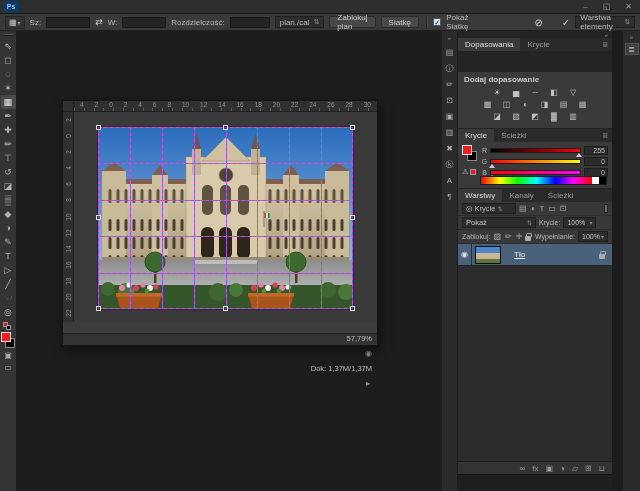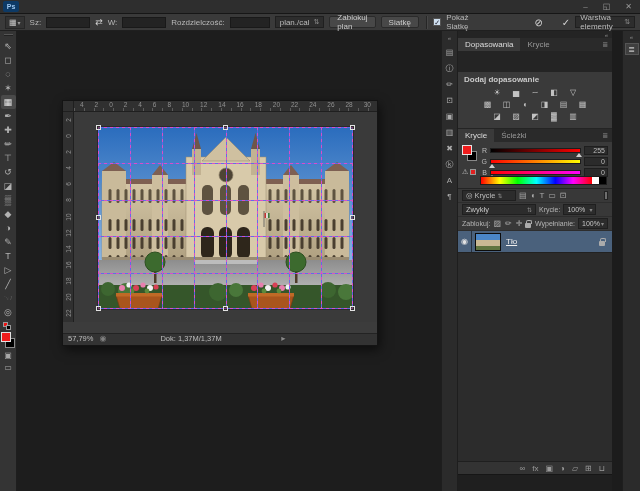--- a/index.html
+++ b/index.html
@@ -80,22 +80,22 @@
   .crop-overlay { position:absolute; inset:0; }
   .gl-v { position:absolute; top:0; bottom:0; width:1px;
           background:repeating-linear-gradient(to bottom,#d84fc8 0 3px,rgba(95,105,235,.95) 3px 6px); }
   .gl-h { position:absolute; left:0; right:0; height:1px;
           background:repeating-linear-gradient(to right,#d84fc8 0 3px,rgba(95,105,235,.95) 3px 6px); }
   .handle { position:absolute; width:5px; height:5px; background:rgba(50,50,50,.55); border:1px solid #e3e3e3; }
   .h-tl{left:-2px;top:-2px} .h-tm{left:calc(50% - 3px);top:-2px} .h-tr{right:-2px;top:-2px}
   .h-ml{left:-2px;top:calc(50% - 3px)} .h-mr{right:-2px;top:calc(50% - 3px)}
   .h-bl{left:-2px;bottom:-2px} .h-bm{left:calc(50% - 3px);bottom:-2px} .h-br{right:-2px;bottom:-2px}
 
-  .doc-status { height:12px; background:#333; border-top:1px solid #232323; display:flex; align-items:flex-start;
-                gap:6px; padding:0 5px; font-size:7.5px; color:#bdbdbd; margin-top:auto; }
+  .doc-status { height:12px; background:#333; border-top:1px solid #232323; display:flex; align-items:flex-end;
+                gap:6px; padding:0 5px; font-size:7.5px; color:#bdbdbd; margin-top:auto;flex-direction:column; }
   .doc-status .globe { color:#808080; font-size:8px; }
   .doc-status .dinfo { margin-left:48px; }
   .doc-status .arr { margin-left:52px; color:#1a1a1a; text-shadow:0 0 1px #000; color:#8a8a8a; }
 
   
   .dockstrip { width:17px; background:#2b2b2b; border-left:1px solid #1e1e1e; border-right:1px solid #1e1e1e;
                display:flex; flex-direction:column; align-items:center; padding-top:4px; }
   .dockstrip .exp { font-size:6px; color:#8a8a8a; margin-bottom:4px; }
   .dock-icon { width:15px; height:14px; display:flex; align-items:center; justify-content:center;
                font-size:8px; color:#ababab; }
@@ -158,21 +158,21 @@
   .lockline { display:flex; align-items:center; gap:4px; font-size:8px; color:#ababab; }
   .css-lock { position:relative; width:6px; height:5px; background:#ababab; border-radius:1px; margin-top:3px; display:inline-block; }
   .css-lock::before { content:""; position:absolute; left:1px; top:-3px; width:4px; height:3px;
                       border:1px solid #ababab; border-bottom:none; border-radius:2px 2px 0 0; }
   .layer-list { flex:1; background:#2c2c2c; display:flex; flex-direction:column; }
   .layer-row { height:22px; background:#4a617c; border-bottom:1px solid #222; display:flex; align-items:center; }
   .eye-cell { width:14px; height:100%; display:flex; align-items:center; justify-content:center;
               border-right:1px solid #26303d; color:#e2e2e2; font-size:8px; }
   .layer-thumb { width:26px; height:18px; margin:0 0 0 3px; border:1px solid #0c0c0c;
                  background:linear-gradient(180deg,#4a86c8 0 35%,#c9b893 35% 72%,#60743f 72%); }
-  .layer-name { font-size:8px; color:#eee; margin-left:5px;text-decoration:underline; }
+  .layer-name { font-size:8px; color:#eee; margin-left:13px;text-decoration:underline; }
   .layer-lock { margin-left:auto; margin-right:7px; }
   .layers-bottom { height:13px; background:#333; border-top:1px solid #1f1f1f; display:flex; align-items:center;
                    justify-content:flex-end; gap:7px; padding-right:7px; font-size:8px; color:#9a9a9a; }
   .pc-fill { flex:1; background:#1f1f1f; border-top:1px solid #161616; }
 
   
   .rightstrip { width:28px; display:flex; }
   .rs-gap { width:10px; background:#1c1c1c; }
   .rs-dock { flex:1; background:#2b2b2b; border-left:1px solid #1e1e1e; display:flex; flex-direction:column;
              align-items:center; padding-top:3px; }
@@ -535,38 +535,43 @@
           <div class="rainbow-row">
             <div class="rainbow"></div>
             <div class="rb-w"></div>
             <div class="rb-k"></div>
           </div>
         </div>
       </div>
       <div class="gap1"></div>
 
       <div class="pgroup layers-group">
+        <div class="ptabs">
+            <div class="ptab active">Warstwy</div>
+            <div class="ptab ">Kanały</div>
+            <div class="ptab ">Ścieżki</div>
+          </div>
         <div class="lrow">
           <div class="rodzaj">
             <span>◎</span>
             <span>Krycie</span>
             <span style="font-size:6px;color:#888">⇅</span>
           </div>
           <div class="f-icons">
               <span>▤</span>
               <span>◖</span>
               <span>T</span>
               <span>▭</span>
               <span>⊡</span>
             </div>
           <div class="f-toggle"></div>
         </div>
         <div class="lrow">
           <div class="blend-select">
-            <span>Zwykły</span>
+            <span>Pokaż</span>
             <span style="font-size:6px;color:#888">⇅</span>
           </div>
           <span>Krycie:</span>
           <div class="val-box">
             <span>100%</span>
             <span style="font-size:6px;color:#888">▾</span>
           </div>
         </div>
         <div class="lrow">
           <span>Zablokuj:</span>

